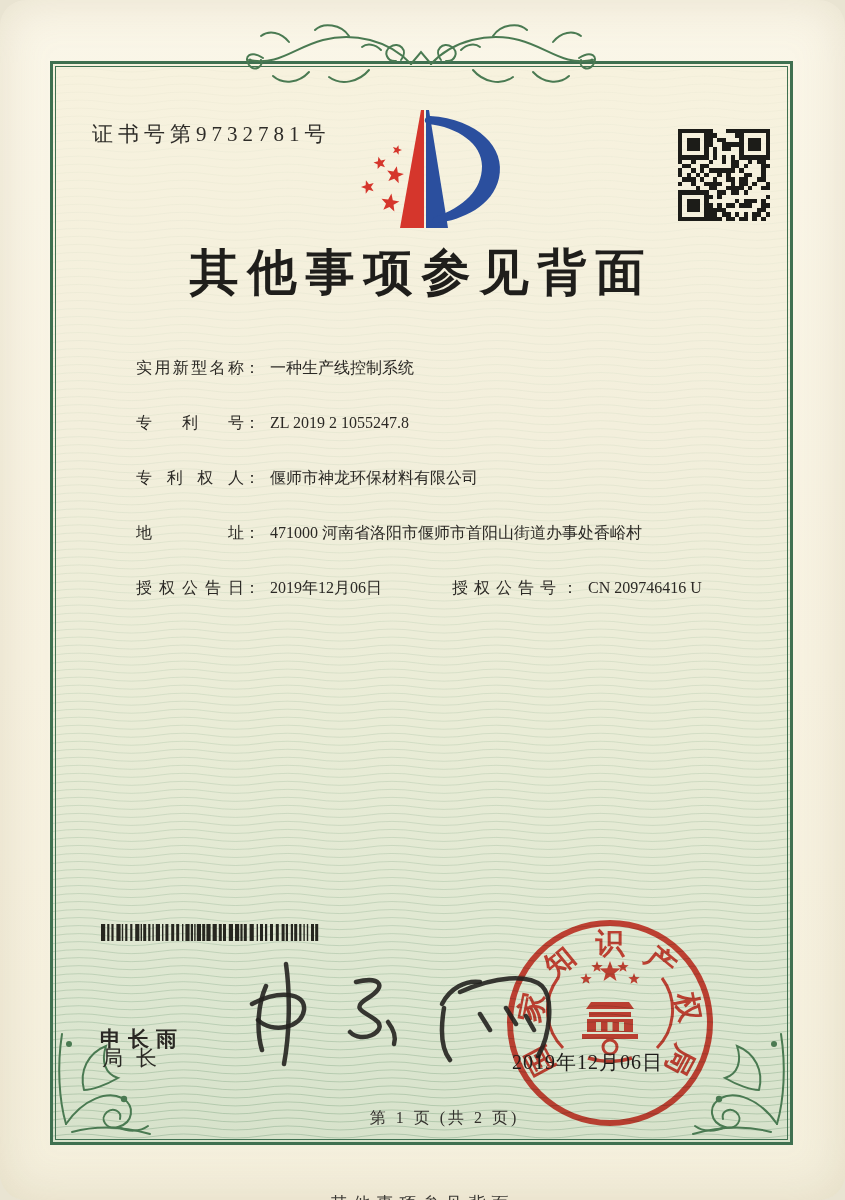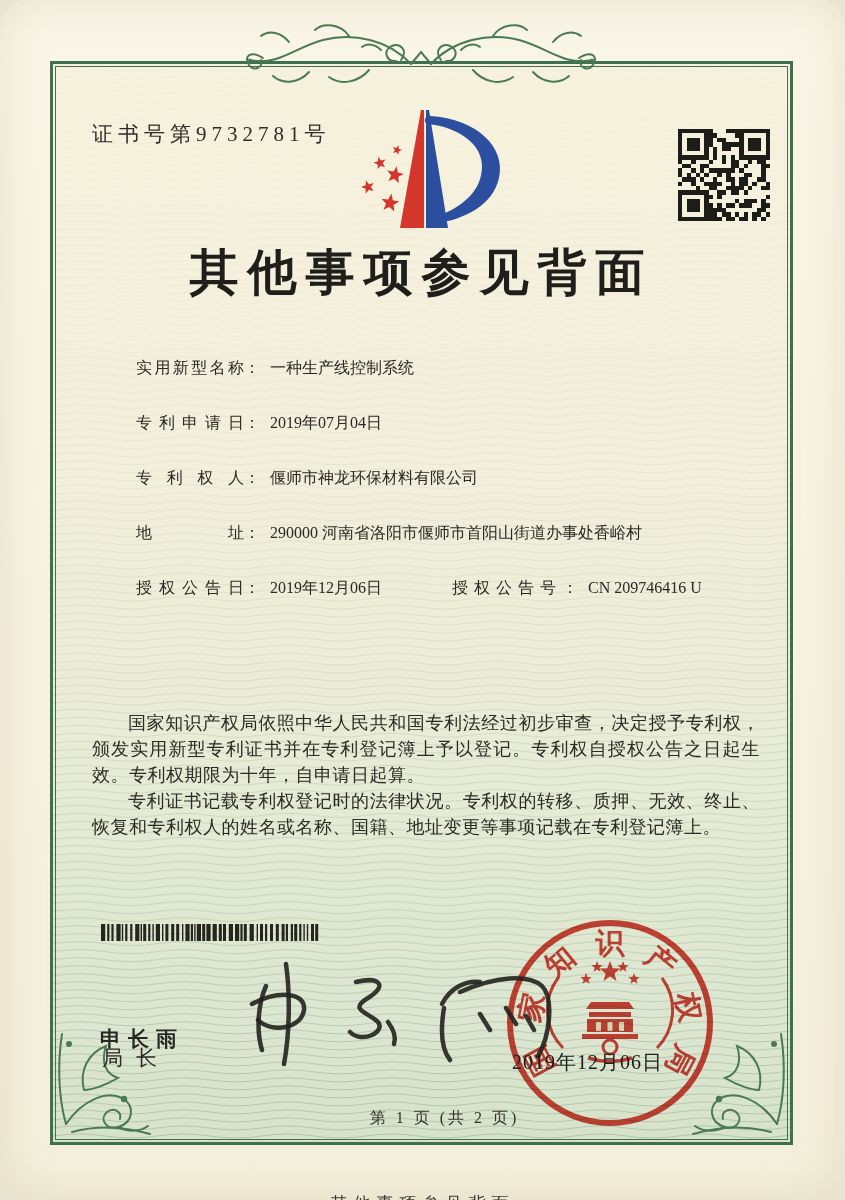--- a/index.html
+++ b/index.html
@@ -494,37 +494,33 @@
       <rect x="19" y="20" width="1" height="1" fill="#1c1c18"></rect>
     </svg>
 
   <div class="title">其他事项参见背面</div>
 
   <div class="fields">
     <div class="frow">
       <span class="flabel">实用新型名称</span><span class="fcolon">：</span><span class="fval">一种生产线控制系统</span>
     </div>
     <div class="frow">
-      <span class="flabel">专利申请日</span><span class="fcolon">：</span><span class="fval">2019年07月04日</span>
+      <span class="flabel">专利号</span><span class="fcolon">：</span><span class="fval">ZL 2019 2 1055247.8</span>
     </div>
     <div class="frow">
       <span class="flabel">专利权人</span><span class="fcolon">：</span><span class="fval">偃师市神龙环保材料有限公司</span>
     </div>
     <div class="frow">
-      <span class="flabel">地址</span><span class="fcolon">：</span><span class="fval">290000 河南省洛阳市偃师市首阳山街道办事处香峪村</span>
+      <span class="flabel">地址</span><span class="fcolon">：</span><span class="fval">471000 河南省洛阳市偃师市首阳山街道办事处香峪村</span>
     </div>
     <div class="frow">
       <span class="flabel">授权公告日</span><span class="fcolon">：</span><span class="fval">2019年12月06日</span><span class="flabel2">授权公告号</span><span class="fcolon">：</span><span class="fval">CN 209746416 U</span>
     </div>
   </div>
 
-  <div class="paras">
-    <p>国家知识产权局依照中华人民共和国专利法经过初步审查，决定授予专利权，颁发实用新型专利证书并在专利登记簿上予以登记。专利权自授权公告之日起生效。专利权期限为十年，自申请日起算。</p>
-    <p>专利证书记载专利权登记时的法律状况。专利权的转移、质押、无效、终止、恢复和专利权人的姓名或名称、国籍、地址变更等事项记载在专利登记簿上。</p>
-  </div>
 
   <svg class="barcode" id="barcode" viewBox="0 0 218 17" preserveAspectRatio="none">
       <rect x="0.0" y="0" width="4.2" height="17" fill="#26261f"></rect>
       <rect x="6.2" y="0" width="2.2" height="17" fill="#26261f"></rect>
       <rect x="10.4" y="0" width="2.2" height="17" fill="#26261f"></rect>
       <rect x="15.4" y="0" width="4.2" height="17" fill="#26261f"></rect>
       <rect x="20.8" y="0" width="1.4" height="17" fill="#26261f"></rect>
       <rect x="24.2" y="0" width="2.2" height="17" fill="#26261f"></rect>
       <rect x="29.2" y="0" width="2.2" height="17" fill="#26261f"></rect>
       <rect x="34.2" y="0" width="4.2" height="17" fill="#26261f"></rect>

